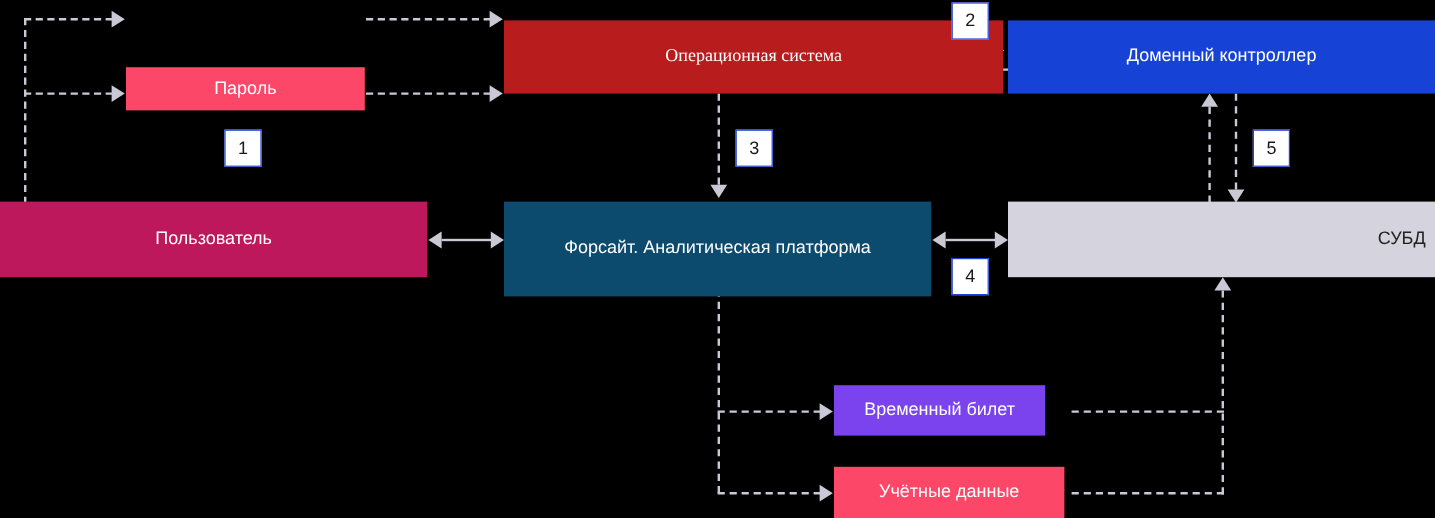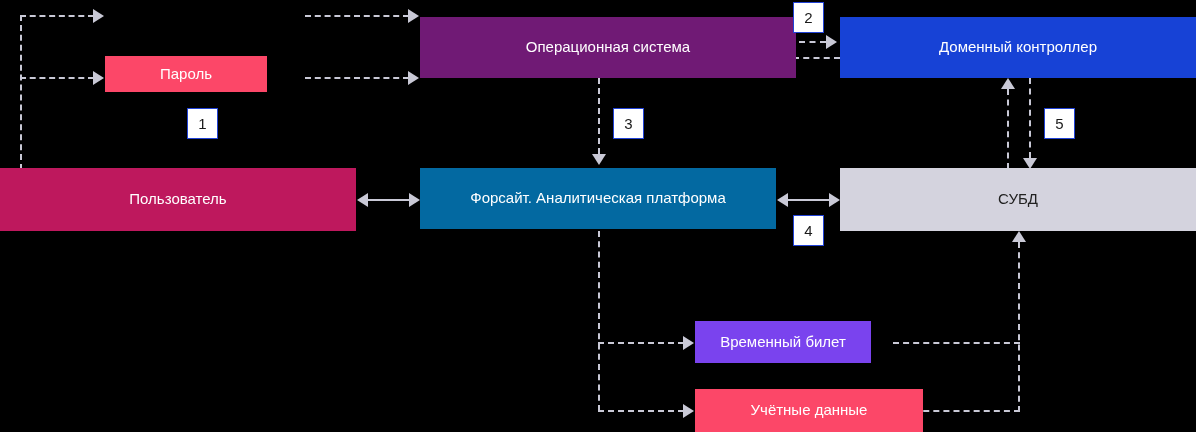--- a/index.html
+++ b/index.html
@@ -128,49 +128,49 @@
   <div class="arrow arrow-r" style="left:683px; top:336px;"></div>
   <div class="h-dash" style="left:598px; top:410px; width:86px;"></div>
   <div class="arrow arrow-r" style="left:683px; top:404px;"></div>
 
   <div class="h-dash" style="left:893px; top:342px; width:127px;"></div>
   <div class="h-dash" style="left:893px; top:410px; width:127px;"></div>
   <div class="v-dash" style="left:1018px; top:242px; height:170px;"></div>
   <div class="arrow arrow-u" style="left:1012px; top:231px;"></div>
 
 
-  <div class="node" style="left:105px; top:56px; width:162px; height:36px; background:#fc4768;">
+  <div class="node" style="left:105px; top:56px; width:199px; height:36px; background:#fc4768;">
     <span>Пароль</span>
   </div>
 
-  <div class="node" style="left:420px; top:17px; width:376px; height:61px; background:#701a75;">
+  <div class="node" style="left:420px; top:17px; width:416px; height:61px; background:#b91c1c;font-family:Liberation Serif, serif;">
     <span>Операционная система</span>
   </div>
 
   <div class="node" style="left:840px; top:17px; width:356px; height:61px; background:#1742d6;text-align:right;">
     <span>Доменный контроллер</span>
   </div>
 
   <div class="node" style="left:0px; top:168px; width:356px; height:63px; background:#be185d;">
     <span>Пользователь</span>
   </div>
 
-  <div class="node" style="left:420px; top:168px; width:356px; height:61px; background:#0369a1;text-align:center;">
+  <div class="node" style="left:420px; top:168px; width:356px; height:79px; background:#0c4a6e;text-align:center;">
     <span>Форсайт. Аналитическая платформа</span>
   </div>
 
-  <div class="node dark-text" style="left:840px; top:168px; width:356px; height:63px; background:#d4d3de;">
+  <div class="node dark-text" style="left:840px; top:168px; width:356px; height:63px; background:#d4d3de;justify-content:flex-end;">
     <span>СУБД</span>
   </div>
 
   <div class="node" style="left:695px; top:321px; width:176px; height:42px; background:#7a43ee;">
     <span>Временный билет</span>
   </div>
 
-  <div class="node" style="left:695px; top:389px; width:228px; height:43px; background:#fc4768;">
+  <div class="node" style="left:695px; top:389px; width:192px; height:43px; background:#fc4768;">
     <span>Учётные данные</span>
   </div>
 
   <div class="badge" style="left:187px; top:108px;">
     <span>1</span>
   </div>
 
   <div class="badge" style="left:793px; top:2px;">
     <span>2</span>
   </div>

